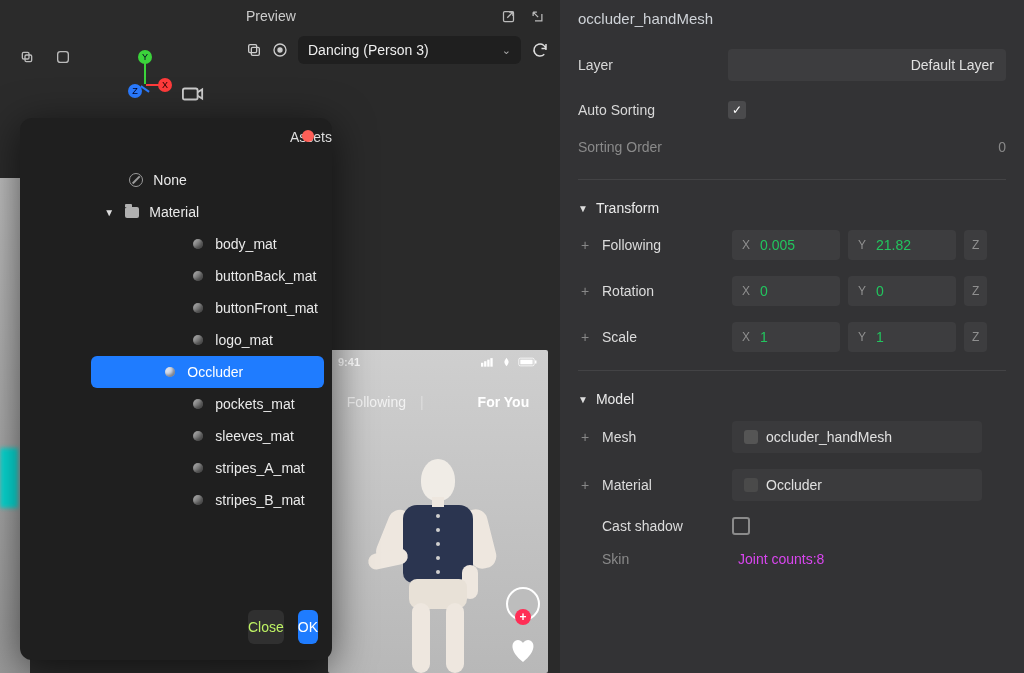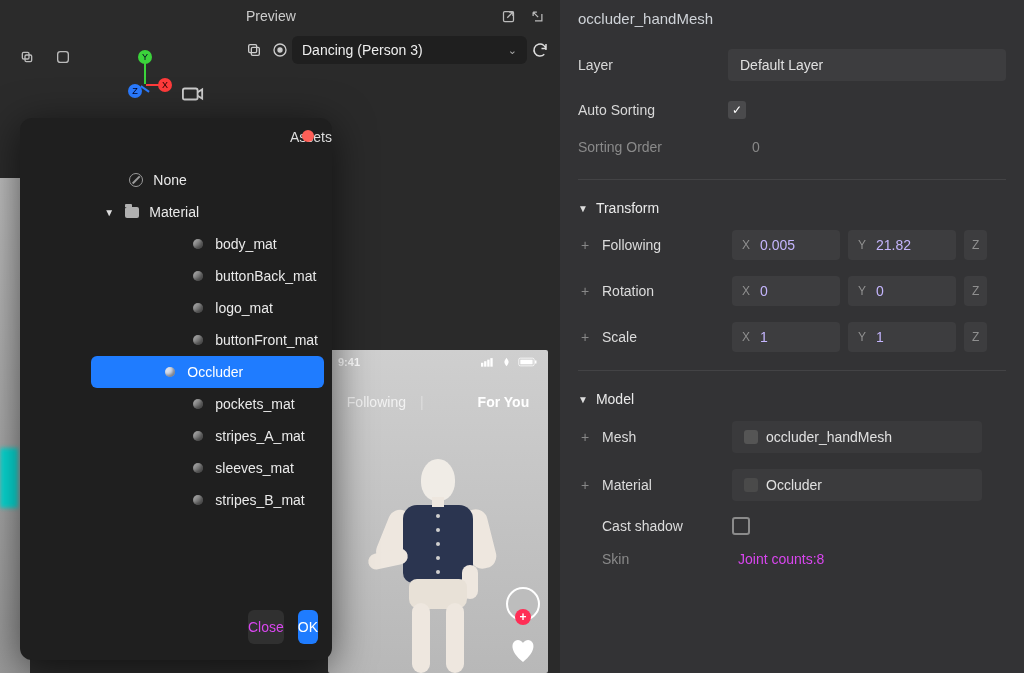--- a/index.html
+++ b/index.html
@@ -40,21 +40,21 @@
     background: linear-gradient(#bfbfbf,#999);
   }
   .cyan-blob { position:absolute; left:0; top:448px; width:18px; height:60px; background:#08e0da; filter:blur(2px);}
 
   
   .preview-panel {
     position:absolute; left:240px; top:0; width:315px; height:673px;
   }
   .preview-header { display:flex; align-items:center; justify-content:space-between; padding:8px 10px 6px 6px; color:#ccc;}
   .preview-header .icons { display:flex; gap:14px; color:#aaa; }
-  .preview-row2 { display:flex; align-items:center; gap:4px; padding:6px 6px; }
+  .preview-row2 { display:flex; align-items:center; gap:10px; padding:6px 6px; }
   .preview-row2 .lead-icons { display:flex; gap:10px; color:#bbb; }
   .preview-select { flex:1; background:#1f1f1f; padding:6px 10px; border-radius:6px; display:flex; align-items:center; justify-content:space-between; color:#eee;}
   .preview-select .chev { color:#aaa; font-size:11px;}
   .refresh-ic { color:#ccc; }
 
   .phone {
     position:absolute; left:328px; top:350px; width:220px; height:323px;
     background: linear-gradient(#cfcfcf,#b8b8b8);
     border-radius:2px; overflow:hidden;
     color:#fff;
@@ -87,35 +87,35 @@
   
   .inspector {
     position:absolute; left:560px; top:0; right:0; height:673px;
     background:#333335; padding:0 0 0 0;
   }
   .inspector .obj-name { padding:10px 18px 8px 18px; color:#cfd3d8; font-size:15px;}
   .inspector .section { padding:4px 18px; }
   .prop-row { display:flex; align-items:center; padding:10px 0; }
   .prop-row .label { width:150px; color:#d8d8d8; }
   .prop-row.dim .label { color:#8a8a8a; }
-  .prop-row .val { flex:1; }
+  .prop-row .val { flex:1;text-align:right; }
   .layer-select { background:#3d3d3f; padding:8px 12px; border-radius:4px; max-width:280px;}
   .checkbox { width:18px; height:18px; background:#4a4a4c; border-radius:3px; display:flex; align-items:center; justify-content:center; color:#fff; font-size:12px;}
   .sorting-val { color:#888; padding-left:24px;}
   .inspector .divider { height:1px; background:#434345; margin:10px 18px;}
   .sect-head { display:flex; align-items:center; gap:8px; padding:10px 18px 6px; color:#eaeaea; }
   .sect-head .tri { font-size:10px; color:#ddd;}
   .sub-row { display:flex; align-items:center; padding:8px 18px; gap:10px;}
   .sub-row .plus { color:#888; width:14px; text-align:center;}
   .sub-row .label { width:120px; color:#dcdcdc;}
   .xyz { display:flex; gap:8px; flex:1;}
   .xyz .cell { background:#3d3d3f; border-radius:4px; padding:7px 10px; display:flex; align-items:center; gap:10px; min-width:108px; }
   .xyz .cell:last-child{ min-width:22px; padding:7px 8px; justify-content:center;}
   .xyz .axis{ color:#8f8f8f; font-size:12px;}
-  .xyz .num{ color:#c4b5fd;}
+  .xyz .num{ color:#22c55e;}
   .field-box { background:#3b3b3d; border-radius:4px; padding:8px 12px; min-width:250px; display:flex; gap:8px; align-items:center;}
   .field-box.dim { background:#3a3a3c;}
   .swatch{ width:14px; height:14px; border-radius:3px; }
   .swatch.mesh{ background:#555;}
   .swatch.mat{ background:#4a4a4a;}
   .cb-empty{ width:18px; height:18px; border:2px solid #8b8b8b; border-radius:3px;}
   .skin-row .label{ color:#8a8a8a;}
   .skin-val{ color:#d946ef; padding-left:6px;}
 
   
@@ -136,21 +136,21 @@
   .tree-row .icon{ width:14px; display:flex; justify-content:center; color:#bbb;}
   .tree-row .dot{ width:10px; height:10px; border-radius:50%; background:#7a7a7a; box-shadow:inset -2px -2px 3px rgba(0,0,0,0.4), inset 2px 2px 3px rgba(255,255,255,0.25);}
   .tree-row.selected .dot{ background:#cfd7e8;}
   .tree-row .folder{ width:14px; height:11px; background:#b0b0b0; border-radius:2px; position:relative;}
   .tree-row .folder::before{ content:''; position:absolute; left:0; top:-3px; width:7px; height:3px; background:#b0b0b0; border-radius:1px 1px 0 0;}
   .caret{ font-size:10px; color:#ddd; width:12px; text-align:center;}
   .no-ic{ width:14px; height:14px; border:1.5px solid #9a9a9a; border-radius:50%; position:relative;}
   .no-ic::after{ content:''; position:absolute; left:1px; top:5px; width:10px; height:1.5px; background:#9a9a9a; transform:rotate(-45deg);}
   .modal .footer{ display:flex; gap:14px; padding:12px 14px 16px;}
   .modal .btn{ flex:1; padding:9px 0; text-align:center; border-radius:6px; font-size:14px;}
-  .modal .btn.cancel{ background:#303030; color:#d946ef;}
+  .modal .btn.cancel{ background:#303030; color:#bef264;}
   .modal .btn.ok{ background:#1f7cff; color:#fff;}
 
   svg{ display:block;}
 </style>
 </head>
 <body>
 
 <div class="left-bg"></div>
 <div class="toolbar-icons">
   <span class="ic">
@@ -422,51 +422,51 @@
       <div class="tree-row lvl2">
         <span class="icon">
           <span class="dot"></span>
         </span>
         <span>buttonBack_mat</span>
       </div>
       <div class="tree-row lvl2">
         <span class="icon">
           <span class="dot"></span>
         </span>
+        <span>buttonFront_mat</span>
+      </div>
+      <div class="tree-row lvl2">
+        <span class="icon">
+          <span class="dot"></span>
+        </span>
         <span>logo_mat</span>
       </div>
-      <div class="tree-row lvl2">
-        <span class="icon">
-          <span class="dot"></span>
-        </span>
-        <span>buttonFront_mat</span>
-      </div>
       <div class="tree-row lvl2 selected">
         <span class="icon">
           <span class="dot"></span>
         </span>
         <span>Occluder</span>
       </div>
       <div class="tree-row lvl2">
         <span class="icon">
           <span class="dot"></span>
         </span>
         <span>pockets_mat</span>
       </div>
       <div class="tree-row lvl2">
         <span class="icon">
           <span class="dot"></span>
         </span>
+        <span>sleeves_mat</span>
+      </div>
+      <div class="tree-row lvl2">
+        <span class="icon">
+          <span class="dot"></span>
+        </span>
         <span>stripes_A_mat</span>
-      </div>
-      <div class="tree-row lvl2">
-        <span class="icon">
-          <span class="dot"></span>
-        </span>
-        <span>sleeves_mat</span>
       </div>
       <div class="tree-row lvl2">
         <span class="icon">
           <span class="dot"></span>
         </span>
         <span>stripes_B_mat</span>
       </div>
     </div>
   <div class="footer">
     <div class="btn cancel">Close</div>

